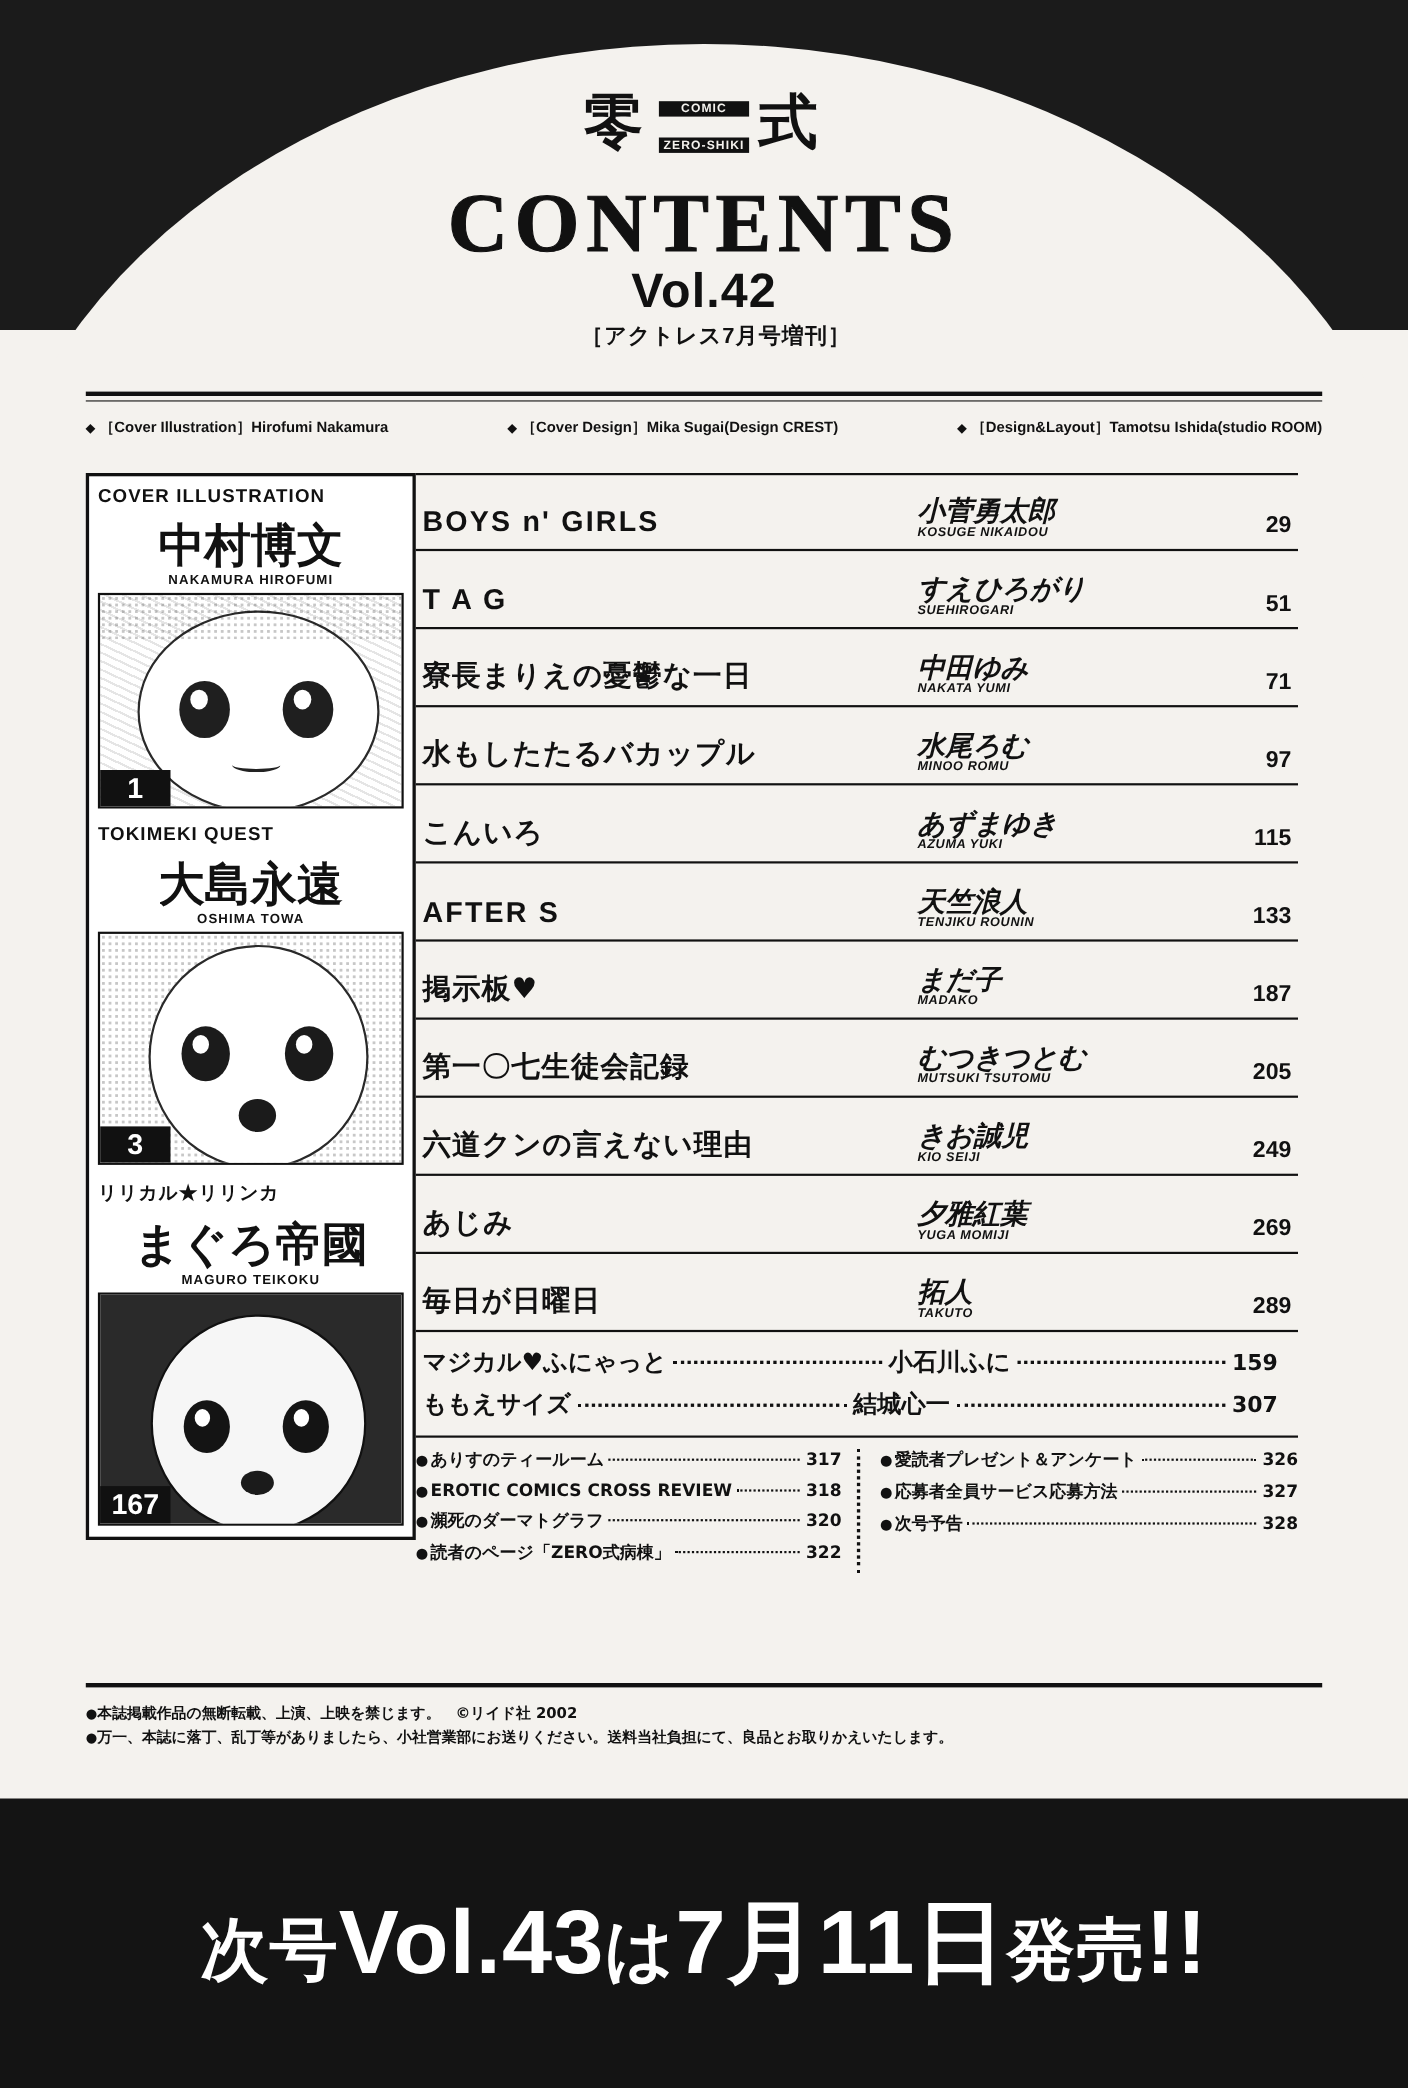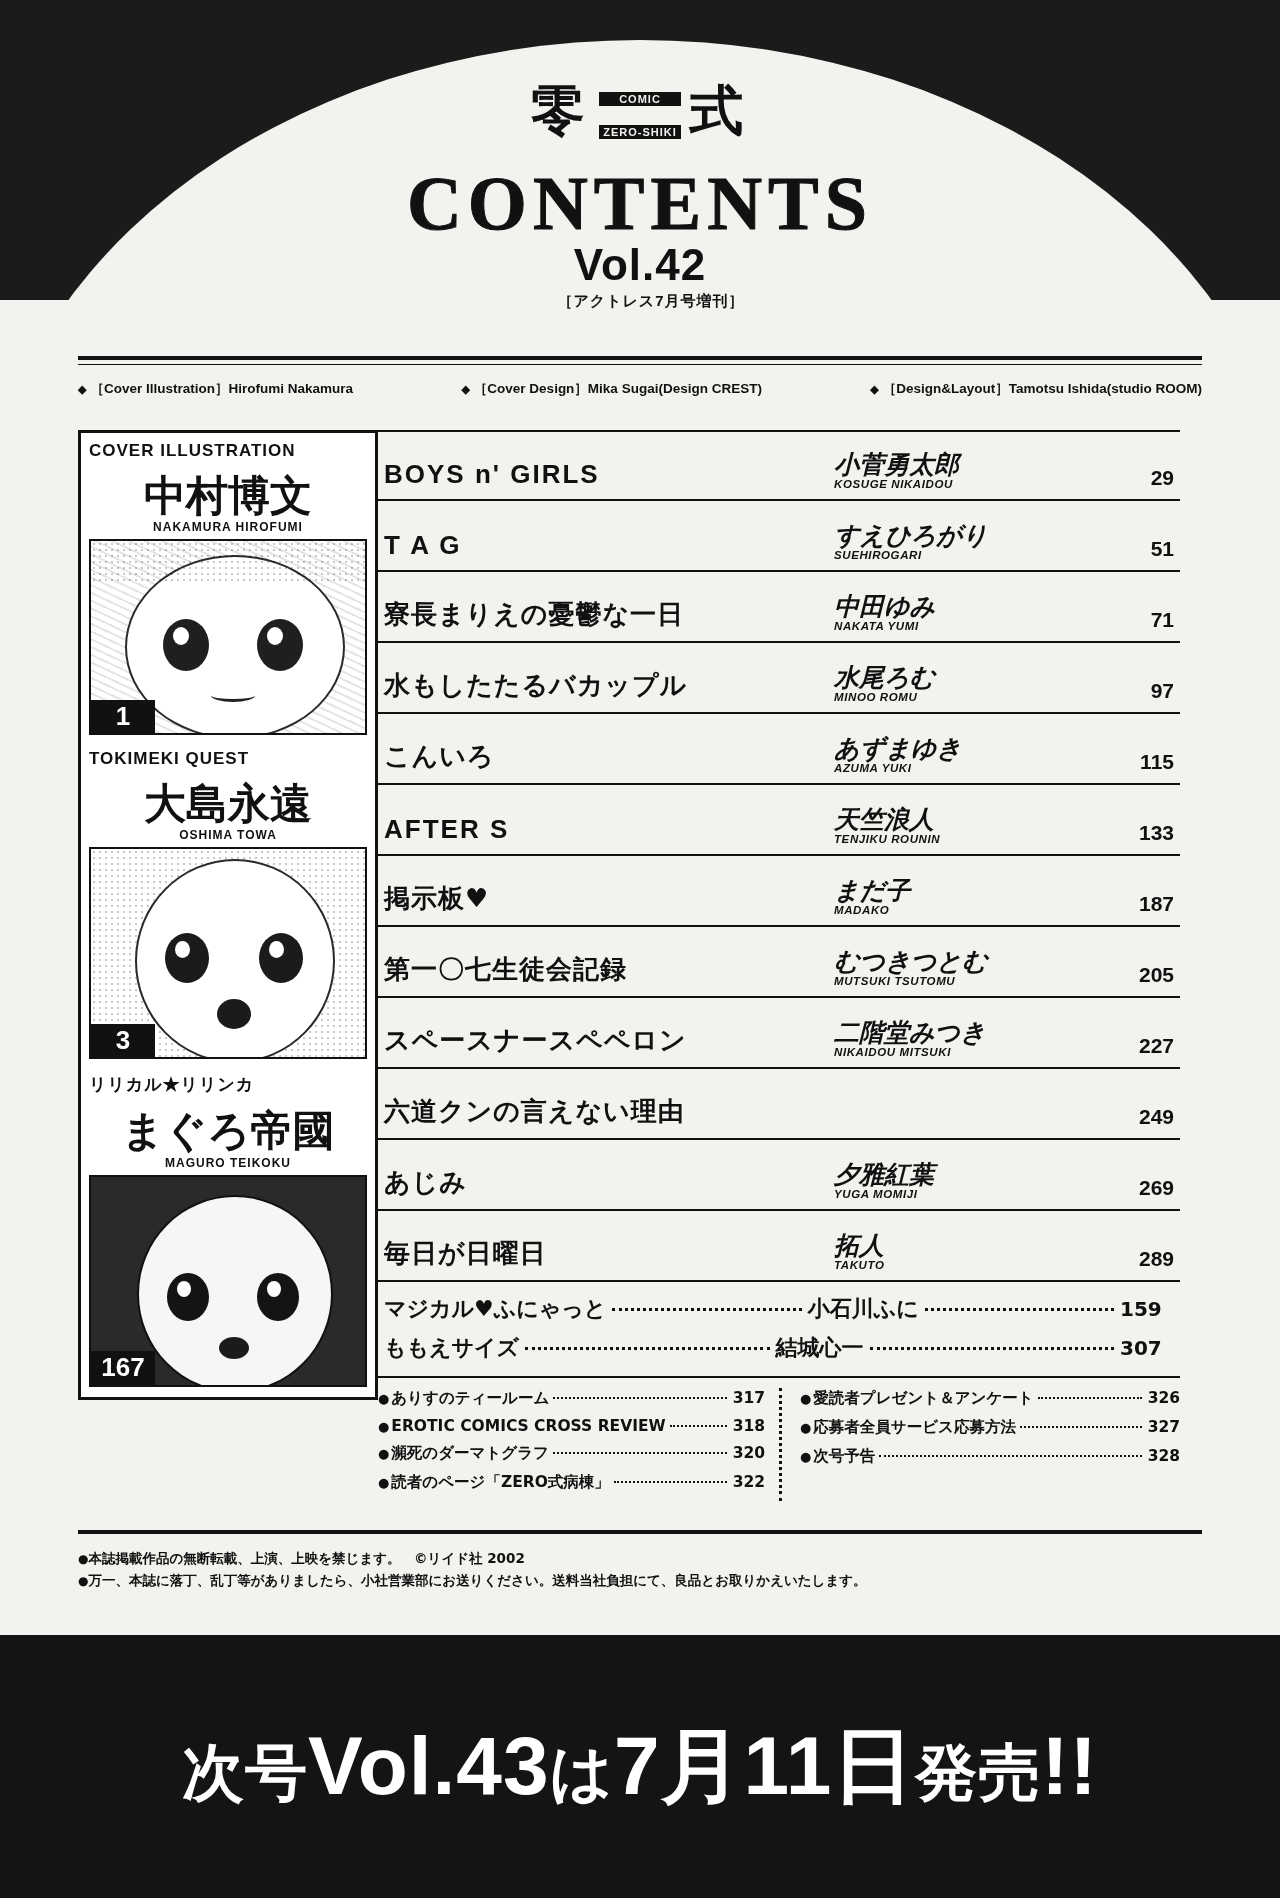--- a/index.html
+++ b/index.html
@@ -79,21 +79,21 @@
     line-height: 1.05;
   }
   .vol {
     font-family: "Liberation Sans", sans-serif;
     font-weight: bold;
     font-size: 44px;
     letter-spacing: 1px;
     margin-top: -4px;
   }
   .vol-note {
-    font-size: 15px;
+    font-size: 20px;
     font-weight: bold;
     margin-top: 2px;
     letter-spacing: 1px;
     margin-left: 22px;
   }
   .rule-thick {
     position: absolute;
     left: 78px;
     width: 1124px;
     border-top: 4px solid #111;
@@ -513,31 +513,27 @@
 
     <div class="story-row">
       <div class="s-title">第一〇七生徒会記録</div>
       <div class="s-author">
         <div class="jp">むつきつとむ</div>
         <div class="rom">MUTSUKI TSUTOMU</div>
       </div>
       <div class="s-page">205</div>
     </div>
 
-    <div class="story-row">
-      <div class="s-title">スペースナースペペロン</div>
-      <div class="s-author">
-        <div class="jp">二階堂みつき</div>
-        <div class="rom">NIKAIDOU MITSUKI</div>
-      </div>
-      <div class="s-page">227</div>
-    </div>
 
     <div class="story-row">
       <div class="s-title">六道クンの言えない理由</div>
+      <div class="s-author">
+        <div class="jp">きお誠児</div>
+        <div class="rom">KIO SEIJI</div>
+      </div>
       <div class="s-page">249</div>
     </div>
 
     <div class="story-row">
       <div class="s-title">あじみ</div>
       <div class="s-author">
         <div class="jp">夕雅紅葉</div>
         <div class="rom">YUGA MOMIJI</div>
       </div>
       <div class="s-page">269</div>

